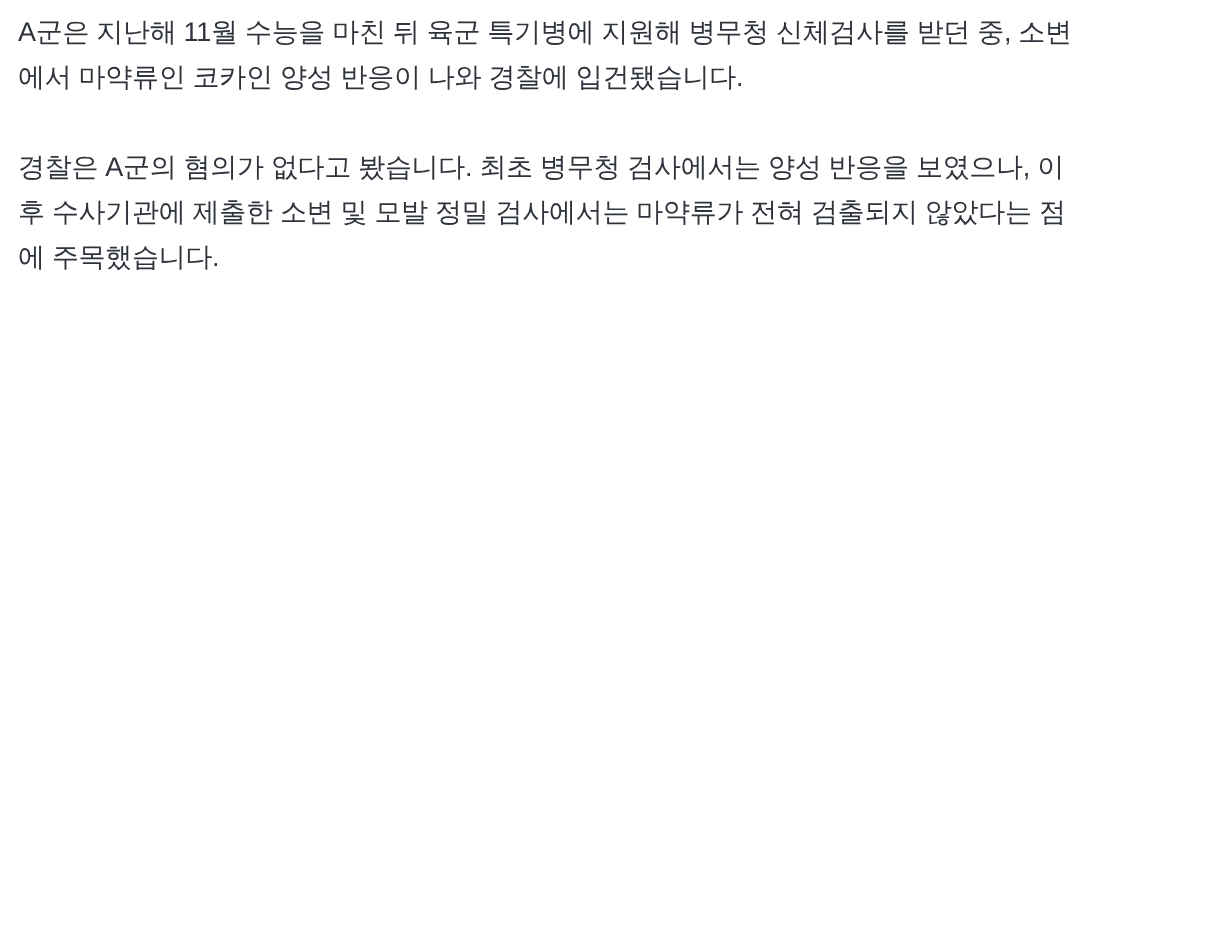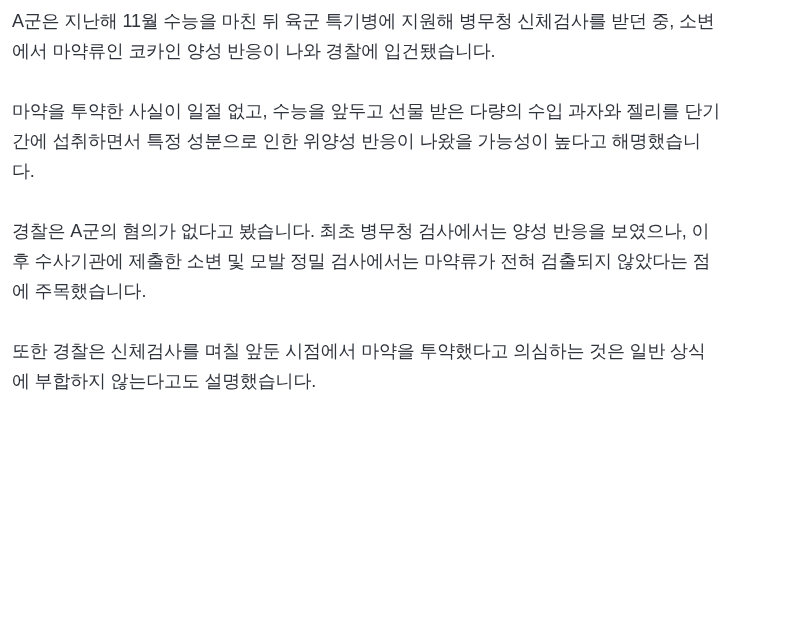--- a/index.html
+++ b/index.html
@@ -28,16 +28,14 @@
   }
   .article-body p:last-child {
     margin-bottom: 0;
   }
 </style>
 </head>
 <body>
 
 <div class="article-body">
   <p>A군은 지난해 11월 수능을 마친 뒤 육군 특기병에 지원해 병무청 신체검사를 받던 중, 소변에서 마약류인 코카인 양성 반응이 나와 경찰에 입건됐습니다.</p>
-  <p>마약을 투약한 사실이 일절 없고, 수능을 앞두고 선물 받은 다량의 수입 과자와 젤리를 단기간에 섭취하면서 특정 성분으로 인한 위양성 반응이 나왔을 가능성이 높다고 해명했습니다.</p>
   <p>경찰은 A군의 혐의가 없다고 봤습니다. 최초 병무청 검사에서는 양성 반응을 보였으나, 이후 수사기관에 제출한 소변 및 모발 정밀 검사에서는 마약류가 전혀 검출되지 않았다는 점에 주목했습니다.</p>
-  <p>또한 경찰은 신체검사를 며칠 앞둔 시점에서 마약을 투약했다고 의심하는 것은 일반 상식에 부합하지 않는다고도 설명했습니다.</p>
 </div>
 
 </body></html>

